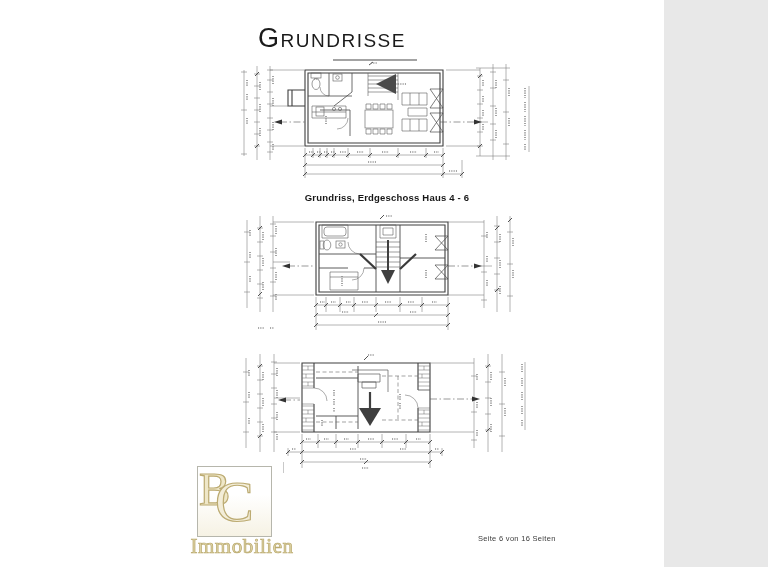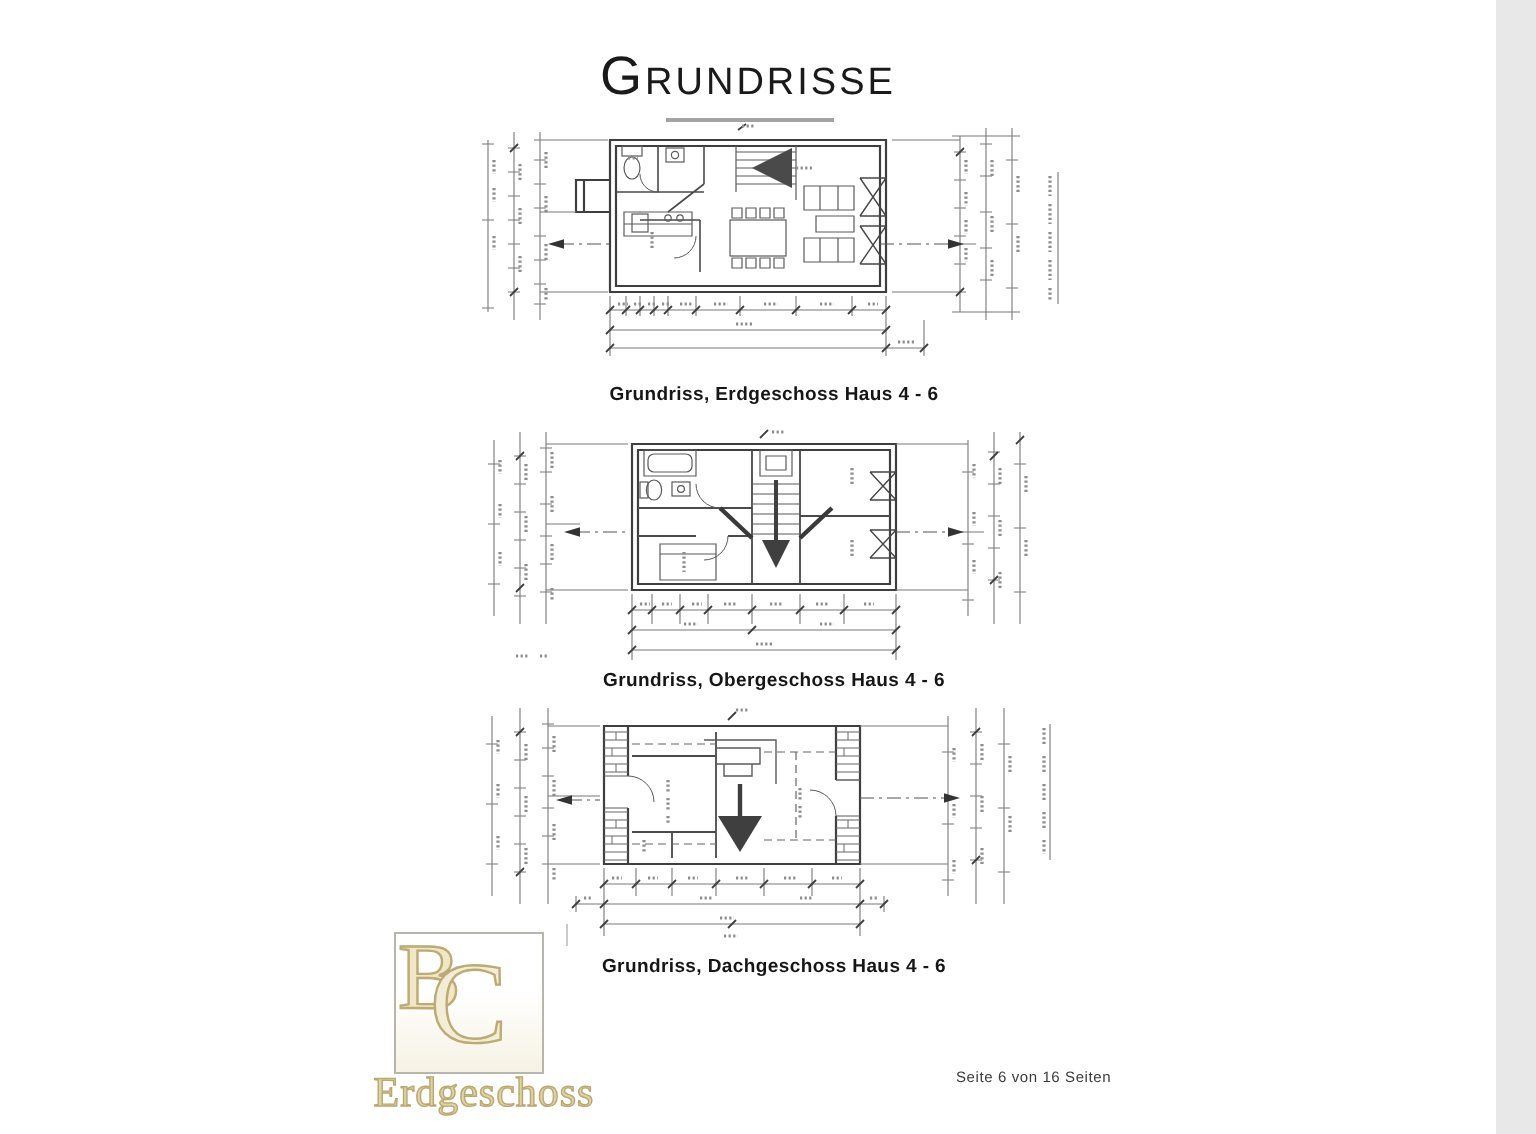--- a/index.html
+++ b/index.html
@@ -1,16 +1,16 @@
 <!DOCTYPE html>
 <html><head>
 <meta charset="utf-8">
 <style>
   html,body{margin:0;padding:0;background:#e8e8e8;}
-  #page{position:relative;width:748px;height:567px;background:#ffffff;overflow:hidden;
+  #page{position:relative;width:664px;height:567px;background:#ffffff;overflow:hidden;
         font-family:"Liberation Sans",sans-serif;}
   .title{position:absolute;top:25px;left:0;width:100%;text-align:center;
          font-size:27px;line-height:1;font-variant:small-caps;letter-spacing:1.5px;
          color:#1a1a1a;font-weight:400;}
   .title-underline{position:absolute;left:333px;top:59px;width:84px;height:2px;background:#a3a3a3;}
   .caption{position:absolute;left:387px;transform:translateX(-50%);white-space:nowrap;
            font-size:9.5px;font-weight:bold;color:#161616;letter-spacing:.2px;}
   #cap-eg{top:192px;text-align:center;} #cap-og{top:335px;} #cap-dg{top:478px;}
   .footer{position:absolute;left:478px;top:534px;font-size:7.5px;color:#3c3c3c;letter-spacing:.3px;}
   .plan-svg{position:absolute;}
@@ -145,21 +145,20 @@
       <path d="M196,22V31 M196,58V67 M112,64V74 M156,4H162"></path>
       <path d="M90,90H95 M101,90H106 M116,90H121 M132,90H138 M155,90H161 M178,90H184 M202,90H207
                M112,100H119 M180,100H187 M148,110H156 M28,116H34 M40,116H44"></path>
     </g>
     <g stroke="#555555" stroke-width="0.6" stroke-dasharray="7 2.5 1.5 2.5">
       <path d="M58,54H84 M218,54H246"></path>
     </g>
     <polygon points="52,54 60,51.6 60,56.4" fill="#333333"></polygon>
     <polygon points="252,54 244,51.6 244,56.4" fill="#333333"></polygon>
   </svg>
-  <div id="cap-og" class="caption">Grundriss, Obergeschoss Haus 4 - 6</div>
 
   <svg id="svg-dg" class="plan-svg" width="310" height="146" viewBox="0 0 310 146">
     <g stroke="#3f3f3f" stroke-width="1.1">
       <path d="M72,11H200V80H72Z M84,11V36 M84,52V80 M188,11V38 M188,56V80"></path>
     </g>
     <g stroke="#666666" stroke-width="0.5">
       <path d="M72,14H84 M72,18H84 M72,22H84 M72,26H84 M72,30H84 M72,34H84
                M72,54H84 M72,58H84 M72,62H84 M72,66H84 M72,70H84 M72,74H84 M72,78H84
                M188,14H200 M188,18H200 M188,22H200 M188,26H200 M188,30H200 M188,34H200 M188,38H200
                M188,58H200 M188,62H200 M188,66H200 M188,70H200 M188,74H200 M188,78H200
@@ -203,26 +202,25 @@
       <path d="M104,38V44 M104,47V53 M104,56V60 M92,68V74 M170,42V48 M170,51V57 M138,3H144"></path>
       <path d="M76,87H81 M94,87H99 M114,87H119 M138,87H144 M162,87H168 M186,87H191
                M62,97H66 M120,97H126 M170,97H176 M205,97H209 M130,107H137 M132,116H139"></path>
     </g>
     <g stroke="#555555" stroke-width="0.6" stroke-dasharray="7 2.5 1.5 2.5">
       <path d="M54,48H70 M200,47H244"></path>
     </g>
     <polygon points="48,48 56,45.6 56,50.4" fill="#333333"></polygon>
     <polygon points="250,47 242,44.6 242,49.4" fill="#333333"></polygon>
   </svg>
-  <div id="cap-dg" class="caption">Grundriss, Dachgeschoss Haus 4 - 6</div>
 
   <div class="logo">
     <div class="logo-square">
       <div class="logo-tick"></div>
     </div>
     <div class="logo-b">B</div>
     <div class="logo-c">C</div>
-    <div class="logo-word">Erdgeschoss</div>
+    <div class="logo-word">Immobilien</div>
   </div>
 
   <div class="footer">Seite 6 von 16 Seiten</div>
 
 </div>
 
 </body></html>

